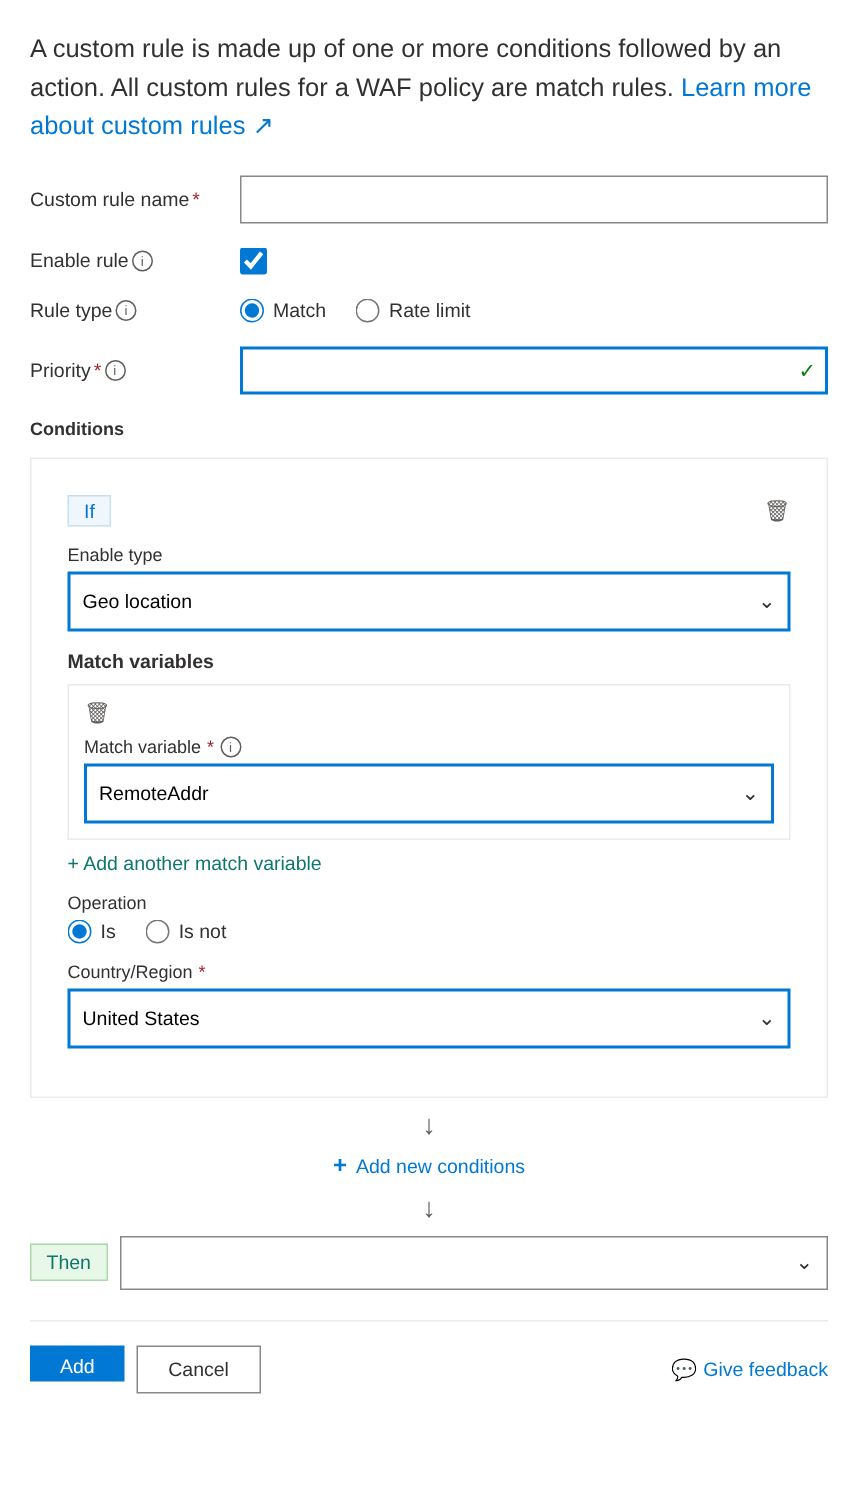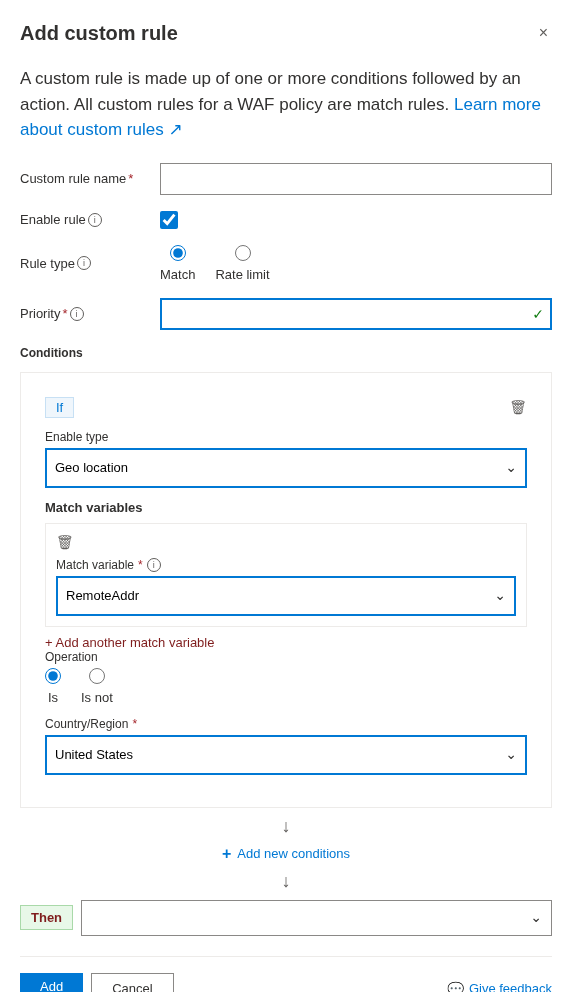--- a/index.html
+++ b/index.html
@@ -100,21 +100,20 @@
       display: flex;
       align-items: center;
       gap: 20px;
     }
     .radio-label {
       display: flex;
       align-items: center;
       gap: 6px;
       cursor: pointer;
       font-size: 13px;
-      flex-direction: column;
     }
     .radio-input {
       accent-color: #0078d4;
       width: 16px;
       height: 16px;
     }
     .priority-container {
       position: relative;
       flex: 1;
     }
@@ -215,27 +214,27 @@
       padding: 10px;
       margin-bottom: 8px;
     }
     .trash-icon {
       color: #605e5c;
       cursor: pointer;
       font-size: 14px;
       margin-bottom: 8px;
     }
     .add-variable-link {
-      color: #7f1d1d;
+      color: #0f766e;
       cursor: pointer;
       font-size: 13px;
       display: flex;
       align-items: center;
       gap: 4px;
-      margin-bottom: 0;
+      margin-bottom: 12px;
       text-decoration: none;
     }
     .operation-section {
       margin-bottom: 12px;
     }
     .country-section {
       margin-bottom: 8px;
     }
     .arrow-connector {
       display: flex;
@@ -263,24 +262,24 @@
     .then-section {
       display: flex;
       align-items: center;
       gap: 8px;
       margin-top: 8px;
       margin-bottom: 0;
     }
     .then-badge {
       background: #e8f8e8;
       border: 1px solid #a9d9a9;
-      color: #7f1d1d;
+      color: #0f766e;
       padding: 4px 10px;
       font-size: 13px;
-      font-weight: 700;
+      font-weight: 400;
       white-space: nowrap;
     }
     .then-select-wrapper {
       position: relative;
       flex: 1;
     }
     .then-select-wrapper::after {
       content: '⌄';
       position: absolute;
       right: 10px;
@@ -343,24 +342,20 @@
     }
     .feedback-icon {
       font-size: 14px;
     }
   </style>
 </head>
 <body>
 
 <div class="dialog">
 
-  <div class="dialog-header">
-    <h1 class="dialog-title">Add custom rule</h1>
-    <button class="close-btn">×</button>
-  </div>
 
   <p class="description">
     <span>A custom rule is made up of one or more conditions followed by an action. All custom rules for a WAF policy are match rules.</span>
     <a href="#">
       <span>Learn more about custom rules</span>
       <span> ↗</span>
     </a>
   </p>
 
   <div class="form-row">

